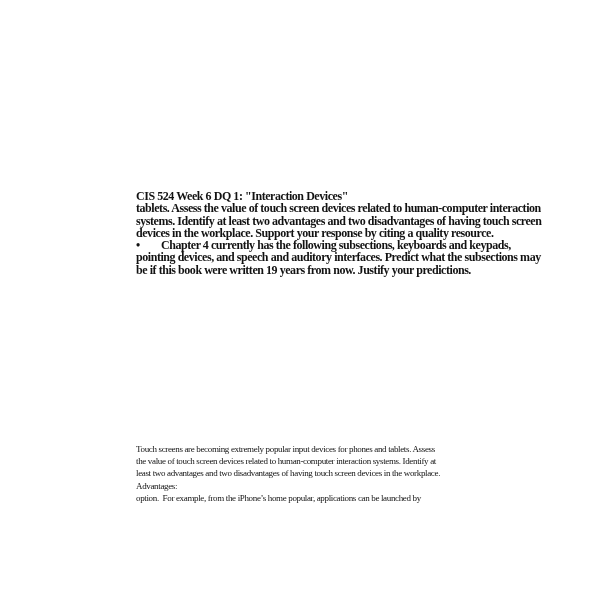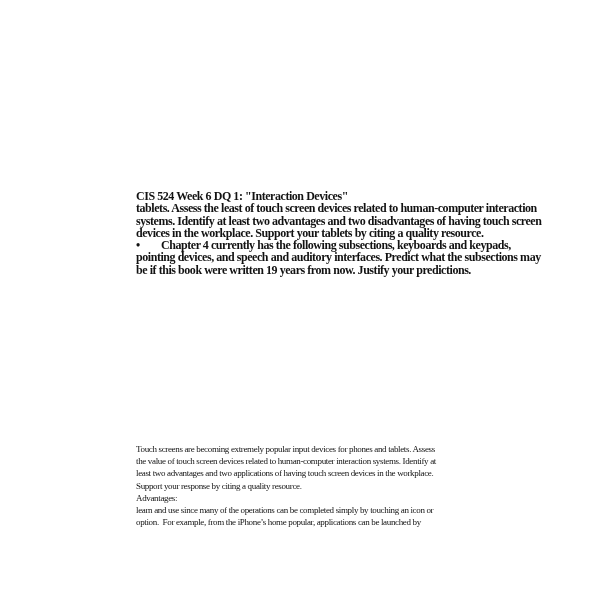--- a/index.html
+++ b/index.html
@@ -46,32 +46,30 @@
   }
 </style>
 </head>
 <body>
 
 <div class="canvas">
 
   <div class="block q-block">
     <div class="line">CIS 524 Week 6 DQ 1: "Interaction Devices"</div>
 
-    <div class="line">tablets. Assess the least of touch screen devices related to human-computer interaction</div>
+    <div class="line">tablets. Assess the value of touch screen devices related to human-computer interaction</div>
     <div class="line">systems. Identify at least two advantages and two disadvantages of having touch screen</div>
-    <div class="line">devices in the workplace. Support your tablets by citing a quality resource.</div>
+    <div class="line">devices in the workplace. Support your response by citing a quality resource.</div>
 
     <div class="line"><span class="bullet">•</span><span>Chapter 4 currently has the following subsections, keyboards and keypads,</span></div>
     <div class="line">pointing devices, and speech and auditory interfaces. Predict what the subsections may</div>
     <div class="line">be if this book were written 19 years from now. Justify your predictions.</div>
   </div>
 
   <div class="block a-block">
     <div class="line">Touch screens are becoming extremely popular input devices for phones and tablets. Assess</div>
     <div class="line">the value of touch screen devices related to human-computer interaction systems. Identify at</div>
-    <div class="line">least two advantages and two applications of having touch screen devices in the workplace.</div>
-    <div class="line">Support your response by citing a quality resource.</div>
+    <div class="line">least two advantages and two disadvantages of having touch screen devices in the workplace.</div>
     <div class="line">Advantages:</div>
-    <div class="line">learn and use since many of the operations can be completed simply by touching an icon or</div>
     <div class="line">option.  For example, from the iPhone’s home popular, applications can be launched by</div>
   </div>
 
 </div>
 
 </body></html>

